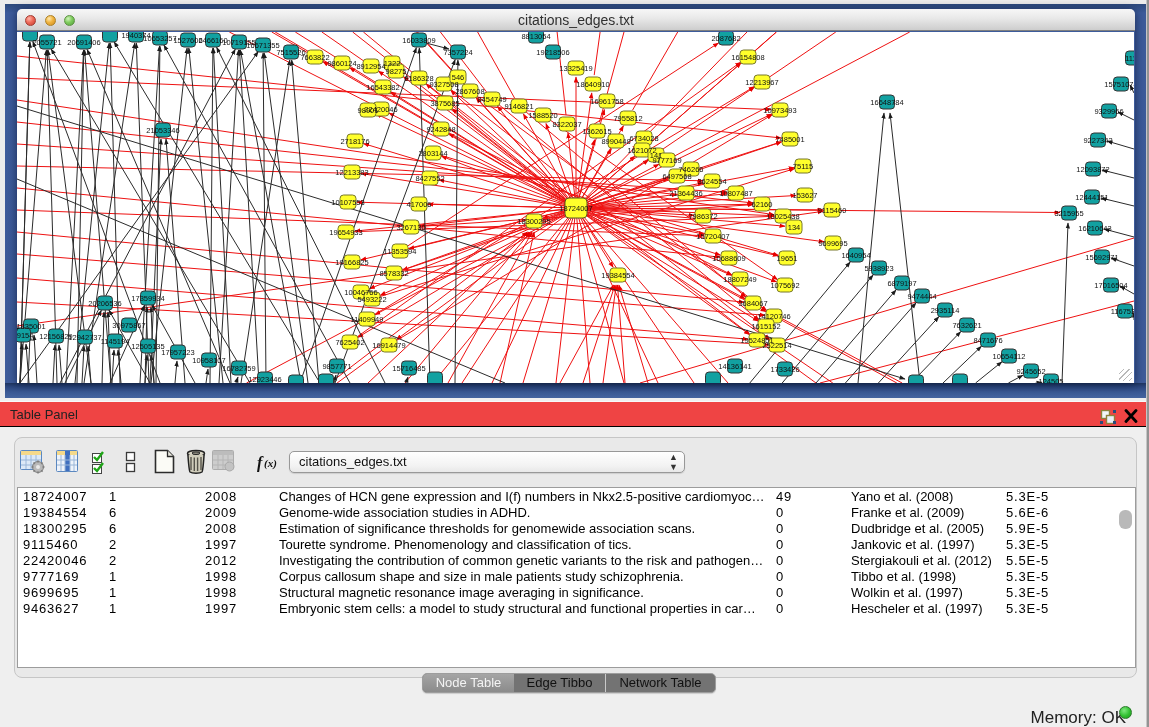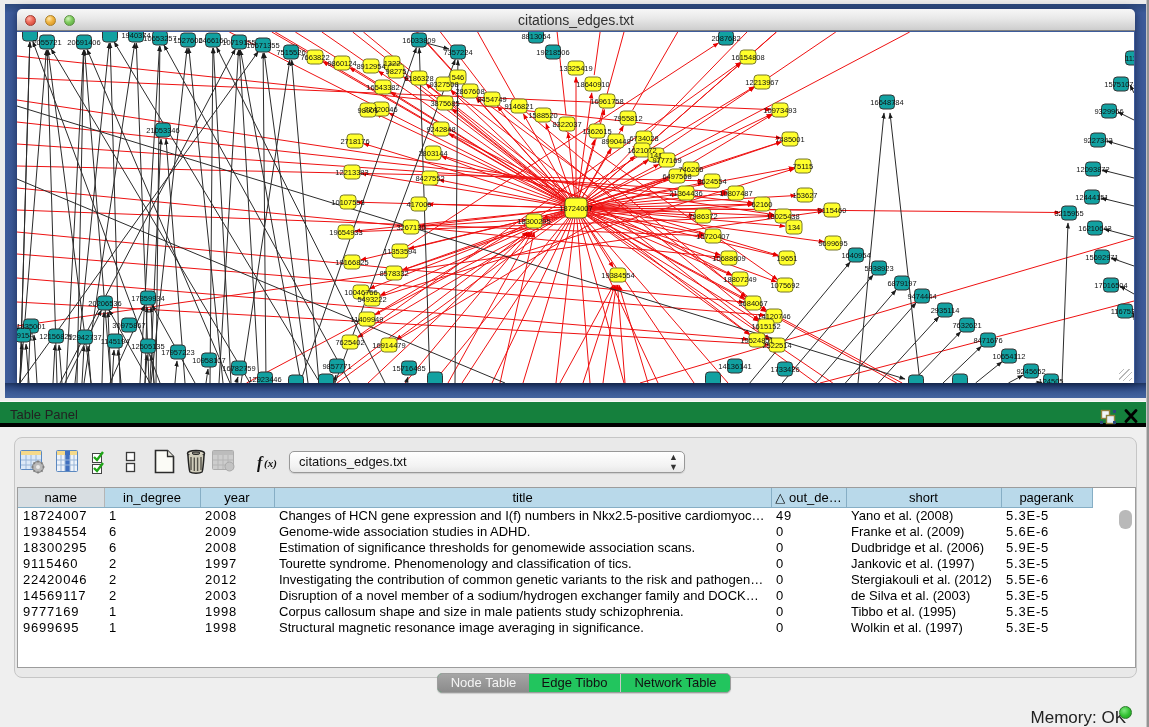--- a/index.html
+++ b/index.html
@@ -19,22 +19,22 @@
 #tl1 { left:8px; background:radial-gradient(circle at 35% 30%, #ffb3a7 0, #ee6a5a 45%, #c63f33 100%); border:1px solid #a33c31;}
 #tl2 { left:27.5px; background:radial-gradient(circle at 35% 30%, #ffe9ae 0, #f0b33f 45%, #cf8d23 100%); border:1px solid #ad8126;}
 #tl3 { left:47px; background:radial-gradient(circle at 35% 30%, #d2f3bc 0, #7fcc5e 45%, #54a03c 100%); border:1px solid #5d9143;}
 #canvas { position:absolute; left:0; top:23px; width:1117px; height:351px; background:#fff; overflow:hidden; }
 #grip { position:absolute; right:2px; bottom:2px; width:13px; height:12px;
   background:repeating-linear-gradient(135deg, transparent 0 3px, #b9b9b9 3px 4px); }
 
 #rstrip { position:absolute; right:0; top:0; width:3px; height:727px; background:#939393; border-left:1px solid #c6c6c6; }
 
 #tp { position:absolute; left:0; top:398px; width:1146px; height:329px; background:#efefef; }
-#tphead { position:absolute; left:0; top:3px; width:100%; height:26px; background:#15803d;
-  border-top:1px solid #f8f8f8; border-bottom:4px solid #000000; }
+#tphead { position:absolute; left:0; top:3px; width:100%; height:26px; background:#ef4444;
+  border-top:1px solid #f8f8f8; border-bottom:1px solid #000000; }
 #tphead .t { position:absolute; left:10px; top:5px; font-size:13px; color:#222; }
 #box { position:absolute; left:14px; top:39px; width:1123px; height:241px; background:#e9e9e9;
   border:1px solid #c6c6c6; border-radius:8px; }
 #toolbar { position:absolute; left:0px; top:9px; height:30px; width:100%; }
 #combo { position:absolute; left:274px; top:13px; width:396px; height:22px; border:1px solid #989898;
   border-radius:5px; background:linear-gradient(180deg,#ffffff 0,#f2f2f2 70%,#e8e8e8 100%);
   font-size:13px; color:#111; line-height:20px; padding-left:9px;
   box-shadow:0 1px 1px rgba(0,0,0,.12); }
 #combo .arr { position:absolute; right:6px; top:0; font-size:9px; color:#333; line-height:10px; }
 #tblwrap { position:absolute; left:2px; top:49px; width:1119px; height:181px; background:#fff;
@@ -43,22 +43,22 @@
 th { height:19px; background:#b9d9ea; border-right:1px solid #86aec5; border-bottom:1px solid #86aec5;
   font-weight:normal; font-size:13px; padding:0; text-align:center; overflow:hidden; white-space:nowrap;}
 th.c1 { background:#d8dee2; border-right:1px solid #b5b5b5;}
 td { height:16px; padding:0 0 0 5px; overflow:hidden; white-space:nowrap; text-overflow:ellipsis; }
 td.c1,td.c2,td.c3,td.c5,td.c7 { letter-spacing:0.8px; }
 .c1 { width:86px; } .c2 { width:96px; } .c3 { width:74px; } .c4 { width:497px; }
 .c5 { width:75px; } .c6 { width:155px; } .c7 { width:91px; } .c8 { width:auto; border-right:none!important; }
 th.c8 { background:#fff; border-bottom:1px solid #fff; }
 #vsb { position:absolute; right:3px; top:22px; width:13px; height:19px; border-radius:6px; background:#b9b9b9; }
 
-#tabs { position:absolute; left:422px; top:235px; height:20px; display:flex; border:1px solid #9d9d9d;
-  border-radius:5px; overflow:hidden; background:#22c55e; box-shadow:0 1px 1px rgba(0,0,0,.15); }
+#tabs { position:absolute; left:407px; top:235px; height:20px; display:flex; border:1px solid #9d9d9d;
+  border-radius:5px; overflow:hidden; background:#737373; box-shadow:0 1px 1px rgba(0,0,0,.15); }
 #tabs div { font-size:13px; line-height:18px; text-align:center; color:#111; }
 #tabs .sel { background:linear-gradient(180deg,#a5a5a5 0,#8b8b8b 100%); color:#f4f4f4; }
 #tabs .sep { width:1px; background:#c9c9c9; }
 #mem { position:absolute; right:20px; top:310px; font-size:17px; color:#222;padding-left:24px; }
 #memdot { position:absolute; right:14px; top:308px; width:13px; height:13px; border-radius:50%;
   background:radial-gradient(circle at 38% 32%, #7fe87f 0, #2fbf2f 55%, #1d9a1d 100%); border:1px solid #2a7a2a; }
 </style></head>
 <body>
 <div id="stage">
  <div id="desk">
@@ -658,30 +658,20 @@
 </g>
 
 <text x="237" y="21" font-family="Liberation Serif, serif" font-style="italic" font-weight="bold" font-size="16" fill="#111">f</text>
 <text x="244" y="20" font-family="Liberation Serif, serif" font-style="italic" font-weight="bold" font-size="11" fill="#111">(x)</text>
 </svg>
         </div>
      <div id="combo">citations_edges.txt<span class="arr">▲<br>▼</span></div>
      <div id="tblwrap">
        <table>
         <tbody>
-              <tr>
-                <th class="c1">name</th>
-                <th class="c2">in_degree</th>
-                <th class="c3">year</th>
-                <th class="c4">title</th>
-            <th class="c5">△ out_de…</th>
-                <th class="c6">short</th>
-                <th class="c7">pagerank</th>
-                <th class="c8"></th>
-              </tr>
         <tr>
                 <td class="c1">18724007</td>
                 <td class="c2">1</td>
                 <td class="c3">2008</td>
                 <td class="c4">Changes of HCN gene expression and I(f) numbers in Nkx2.5-positive cardiomyoc…</td>
                 <td class="c5">49</td>
                 <td class="c6">Yano et al. (2008)</td>
                 <td class="c7">5.3E-5</td>
                 <td class="c8"></td>
               </tr>
@@ -694,71 +684,71 @@
                 <td class="c6">Franke et al. (2009)</td>
                 <td class="c7">5.6E-6</td>
                 <td class="c8"></td>
               </tr>
 <tr>
                 <td class="c1">18300295</td>
                 <td class="c2">6</td>
                 <td class="c3">2008</td>
                 <td class="c4">Estimation of significance thresholds for genomewide association scans.</td>
                 <td class="c5">0</td>
-                <td class="c6">Dudbridge et al. (2006)</td>
+                <td class="c6">Dudbridge et al. (2005)</td>
                 <td class="c7">5.9E-5</td>
                 <td class="c8"></td>
               </tr>
 <tr>
                 <td class="c1">9115460</td>
                 <td class="c2">2</td>
                 <td class="c3">1997</td>
                 <td class="c4">Tourette syndrome. Phenomenology and classification of tics.</td>
                 <td class="c5">0</td>
                 <td class="c6">Jankovic et al. (1997)</td>
                 <td class="c7">5.3E-5</td>
                 <td class="c8"></td>
               </tr>
 <tr>
                 <td class="c1">22420046</td>
                 <td class="c2">2</td>
                 <td class="c3">2012</td>
                 <td class="c4">Investigating the contribution of common genetic variants to the risk and pathogen…</td>
                 <td class="c5">0</td>
                 <td class="c6">Stergiakouli et al. (2012)</td>
-                <td class="c7">5.5E-6</td>
-                <td class="c8"></td>
-              </tr>
-<tr>
-                <td class="c1">14569117</td>
-                <td class="c2">2</td>
-                <td class="c3">2003</td>
-                <td class="c4">Disruption of a novel member of a sodium/hydrogen exchanger family and DOCK…</td>
-                <td class="c5">0</td>
-                <td class="c6">de Silva et al. (2003)</td>
-                <td class="c7">5.3E-5</td>
+                <td class="c7">5.5E-5</td>
                 <td class="c8"></td>
               </tr>
 <tr>
                 <td class="c1">9777169</td>
                 <td class="c2">1</td>
                 <td class="c3">1998</td>
                 <td class="c4">Corpus callosum shape and size in male patients study schizophrenia.</td>
                 <td class="c5">0</td>
-                <td class="c6">Tibbo et al. (1995)</td>
+                <td class="c6">Tibbo et al. (1998)</td>
                 <td class="c7">5.3E-5</td>
                 <td class="c8"></td>
               </tr>
 <tr>
                 <td class="c1">9699695</td>
                 <td class="c2">1</td>
                 <td class="c3">1998</td>
                 <td class="c4">Structural magnetic resonance image averaging in significance.</td>
                 <td class="c5">0</td>
                 <td class="c6">Wolkin et al. (1997)</td>
+                <td class="c7">5.3E-5</td>
+                <td class="c8"></td>
+              </tr>
+<tr>
+                <td class="c1">9463627</td>
+                <td class="c2">1</td>
+                <td class="c3">1997</td>
+                <td class="c4">Embryonic stem cells: a model to study structural and functional properties in car…</td>
+                <td class="c5">0</td>
+                <td class="c6">Hescheler et al. (1997)</td>
                 <td class="c7">5.3E-5</td>
                 <td class="c8"></td>
               </tr>
        </tbody>
           </table>
        <div id="vsb"></div>
      </div>
      <div id="tabs">
        <div class="sel" style="width:91px">Node Table</div>
        <div style="width:91px">Edge Tibbo</div>

